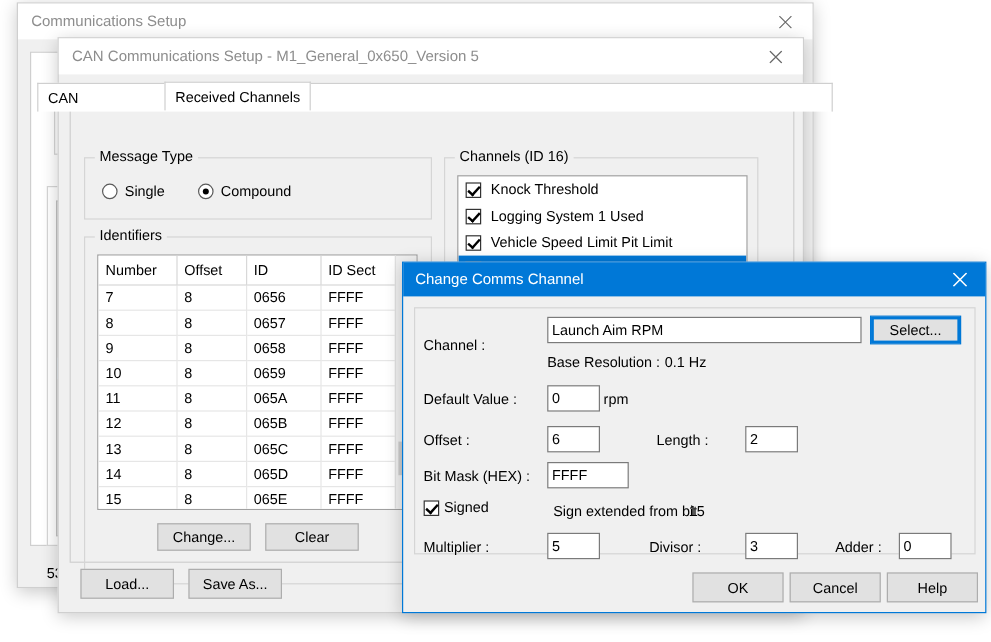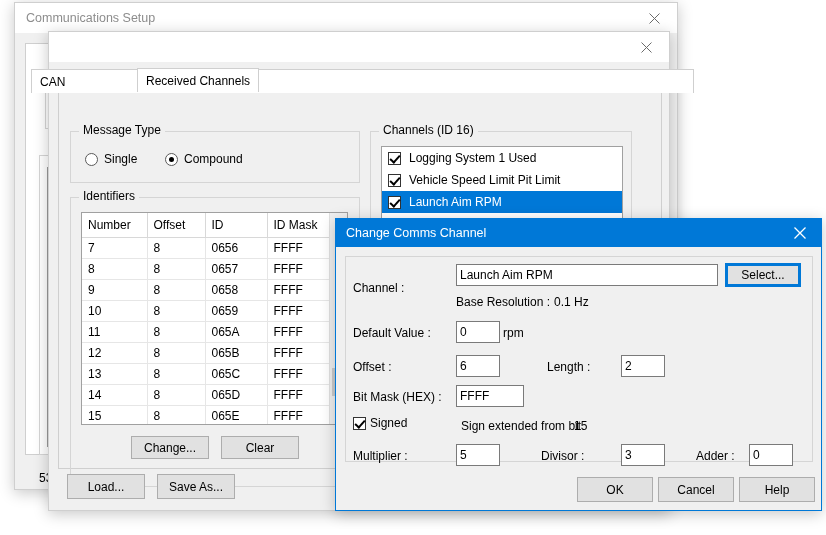--- a/index.html
+++ b/index.html
@@ -230,20 +230,21 @@
   <div class="abs btn" style="left:500px;top:460px;width:78px;height:23px;">
     <span>Cancel</span>
   </div>
   <div class="abs btn" style="left:582px;top:460px;width:78px;height:23px;">
     <span>Help</span>
   </div>
 </div>
 
 <div class="abs win shadow-outer" style="left:48px;top:31px;width:622px;height:480px;">
   <div class="win-title">
+    <span>CAN Communications Setup - M1_General_0x650_Version 5</span>
     <span class="win-close">
       <svg width="11" height="11" viewBox="0 0 11 11">
           <path d="M0.5 0.5 L10.5 10.5 M10.5 0.5 L0.5 10.5" stroke="#6b6b6b" stroke-width="1" fill="none"></path>
         </svg>
     </span>
   </div>
 
   <div class="tabstrip" style="left:9px;top:36px;">
     <div class="tab">
       <span>Parameters</span>
@@ -277,21 +278,21 @@
               <col style="width:65px">
               <col style="width:58px">
               <col style="width:62px">
               <col style="width:65px">
             </colgroup>
           <thead>
               <tr id="ident-head">
                 <th>Number</th>
                 <th>Offset</th>
                 <th>ID</th>
-                <th>ID Mask</th>
+                <th>ID Sect</th>
               </tr>
             </thead>
           <tbody id="ident-body">
               <tr>
                 <td>7</td>
                 <td>8</td>
                 <td>0656</td>
                 <td>FFFF</td>
               </tr>
               <tr>
@@ -366,20 +367,24 @@
     </div>
     <div class="abs btn" style="left:150px;top:238px;width:78px;height:23px;">
       <span>Clear</span>
     </div>
   </div>
 
   <div class="group" style="left:321px;top:99px;width:262px;height:328px;">
     <span class="glabel">Channels (ID 16)</span>
     <div class="abs" style="left:10px;top:14px;width:242px;height:296px;background:#fff;border:1px solid #a0a0a0;overflow:hidden;">
       <div id="channel-rows">
+          <div class="listrow">
+            <span class="cbx checked" style="margin-right: 8px; flex: 0 0 auto;"></span>
+            <span>Knock Threshold</span>
+          </div>
           <div class="listrow">
             <span class="cbx checked" style="margin-right: 8px; flex: 0 0 auto;"></span>
             <span>Logging System 1 Used</span>
           </div>
           <div class="listrow">
             <span class="cbx checked" style="margin-right: 8px; flex: 0 0 auto;"></span>
             <span>Vehicle Speed Limit Pit Limit</span>
           </div>
           <div class="listrow sel">
             <span class="cbx checked" style="margin-right: 8px; flex: 0 0 auto;"></span>

